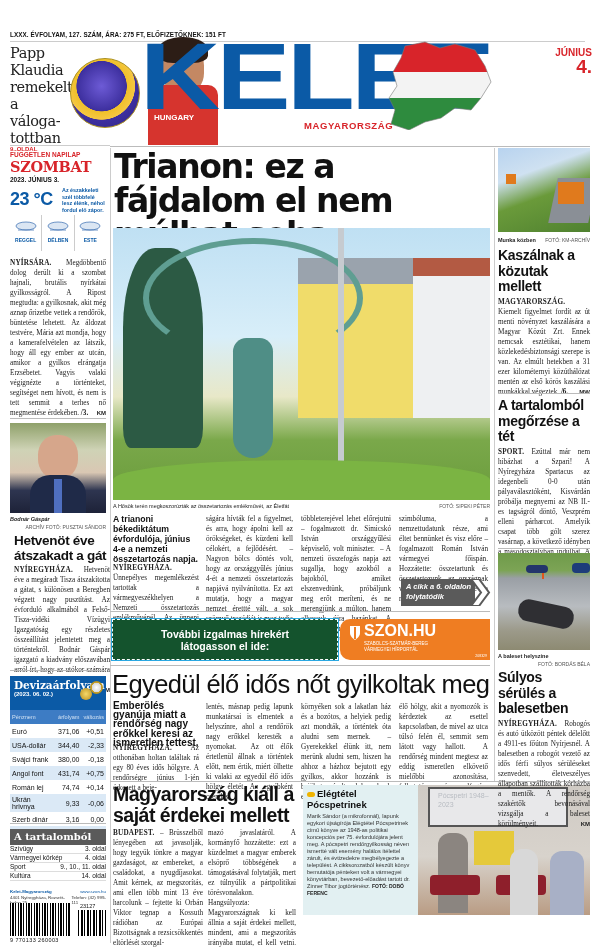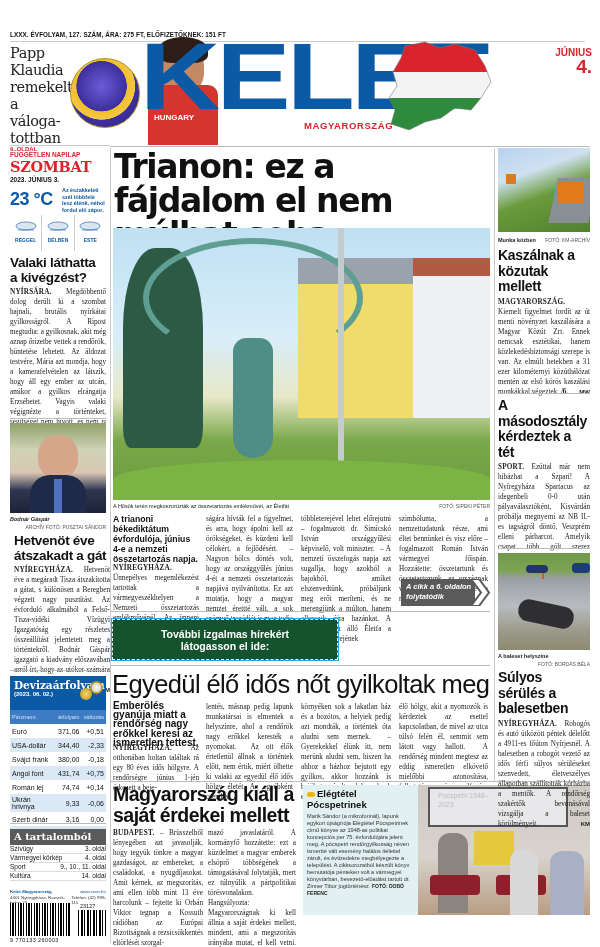--- a/index.html
+++ b/index.html
@@ -99,21 +99,20 @@
       <svg width="24" height="12" viewBox="0 0 24 12">
           <ellipse cx="12" cy="6" rx="10" ry="4" fill="#dbe6f3" stroke="#4a7ab8" stroke-width="0.8"></ellipse>
           <line x1="4" y1="10" x2="20" y2="10" stroke="#4a7ab8" stroke-width="0.8"></line>
         </svg>
     </div>
     <div class="sans" style="font-size:5px;font-weight:bold;color:#0b5aa6;">ESTE</div>
   </div>
 </div>
 
 <div class="abs" style="left:10px;top:256px;width:96px;">
-  <div class="headline" style="font-size:13.5px;line-height:14.5px;">Valaki láthatta a kivégzést?</div>
   <div class="body-text" style="margin-top:2px;">
     <span class="kicker">NYÍRSÁRA.</span>
     <span>Megdöbbentő dolog derült ki a szombat hajnali, brutális nyírkátai gyilkosságról. A Ripost megtudta: a gyilkosnak, akit még aznap őrizetbe vettek a rendőrök, büntetése lehetett. Az áldozat testvére, Mária azt mondja, hogy a kamerafelvételen az látszik, hogy áll egy ember az utcán, amikor a gyilkos elrángatja Erzsébetet. Vagyis valaki végignézte a történteket, segítséget nem hívott, és nem is tett semmit a terhes nő megmentése érdekében.</span>
     <b>/3.</b>
     <span class="sig">KM</span>
   </div>
 </div>
 <div class="hr" style="left:10px;top:418px;width:96px;"></div>
 
 <div class="photo" style="left:10px;top:423px;width:96px;height:90px;background:linear-gradient(180deg,#8fa16a 0%,#cfd3b6 30%,#d9c7b3 55%,#2e3550 75%,#1d2238 100%);">
@@ -265,20 +264,29 @@
     </svg>
   <div style="position:absolute;left:5px;top:3px;width:66px;font-size:7.5px;line-height:10px;font-weight:bold;font-style:italic;color:#fff;">A cikk a 6. oldalon folytatódik</div>
 </div>
 
 <div class="hr" style="left:110px;top:611px;width:380px;"></div>
 
 <div class="abs" style="left:112px;top:619px;width:378px;height:41px;display:flex;">
   <div style="width:226px;height:41px;background:#14532d;border:1.5px dashed #fff;outline:1px solid #2aa8e2;display:flex;align-items:center;justify-content:center;">
     <div class="sans" style="width:150px;text-align:center;font-size:10.5px;line-height:12px;font-weight:bold;color:#fff;">További izgalmas hírekért látogasson el ide:</div>
   </div>
+  <div style="flex:1;background:#ef7d22;position:relative;border-radius:10px 0 0 10px;margin-left:2px;">
+    <svg style="position:absolute;left:9px;top:6px;" width="12" height="16" viewBox="0 0 12 16">
+        <path d="M1 1 H11 V8 C11 12 6 15 6 15 C6 15 1 12 1 8 Z" fill="#fff"></path>
+        <rect x="5" y="2" width="2" height="12" fill="#ef7d22"></rect>
+      </svg>
+    <div class="sans" style="position:absolute;left:24px;top:3px;font-size:16px;line-height:18px;color:#fff;font-weight:bold;">SZON.HU</div>
+    <div class="sans" style="position:absolute;left:24px;top:22px;width:85px;font-size:4.5px;line-height:5.5px;color:#fff;">SZABOLCS-SZATMÁR-BEREG VÁRMEGYEI HÍRPORTÁL</div>
+    <div class="sans" style="position:absolute;right:3px;bottom:2px;font-size:3.5px;color:#fff;">208329</div>
+  </div>
 </div>
 <div class="hr" style="left:110px;top:665px;width:380px;"></div>
 
 <div class="abs" style="left:112px;top:670px;width:380px;font-family:'Liberation Sans',sans-serif;font-size:25.5px;line-height:28px;color:#111;letter-spacing:-0.6px;">Egyedül élő idős nőt gyilkoltak meg</div>
 <div class="abs lead" style="left:113px;top:701px;width:86px;font-size:10px;line-height:9.2px;">Emberölés gyanúja miatt a rendőrség nagy erőkkel keresi az ismeretlen tettest.</div>
 <div class="abs body-text" style="left:113px;top:743px;width:86px;">
   <span class="kicker">NYÍREGYHÁZA.</span> <span>Az otthonában holtan találtak rá egy 80 éves idős hölgyre. A rendőrségre június 1-jén érkezett a beje-</span>
 </div>
 <div class="abs body-text" style="left:206px;top:702px;width:87px;">lentés, másnap pedig lapunk munkatársai is elmentek a helyszínre, ahol a rendőrök nagy erőkkel keresték a nyomokat.&nbsp;&nbsp;Az ott élők értetlenül állnak a történtek előtt, nem értik, miért ölhette ki valaki az egyedül élő idős hölgy életét. Az egyébként csendes</div>
 <div class="abs body-text" style="left:301px;top:702px;width:90px;">környéken sok a lakatlan ház és a bozótos, a helyiek pedig azt mondták, a történtek óta aludni sem mernek.&nbsp;&nbsp;– Gyerekekkel élünk itt, nem merünk aludni sem, hiszen ha ahhoz a házhoz bejutott egy gyilkos, akkor hozzánk is bejöhet – árulta el lapunknak egy, az utcában</div>
@@ -332,21 +340,21 @@
   <div class="headline" style="font-size:14px;line-height:15.5px;">Kaszálnak a közutak mellett</div>
   <div class="body-text" style="margin-top:2px;">
     <span class="kicker">MAGYARORSZÁG.</span> <span>Kiemelt figyelmet fordít az út menti növényzet kaszálására a Magyar Közút Zrt. Ennek nemcsak esztétikai, hanem közlekedésbiztonsági szerepe is van. Az elmúlt hetekben a 31 ezer kilométernyi közúthálózat mentén az első körös kaszálási munkákkal végeztek.</span>
     <b>/6.</b>
     <span class="sig">MW</span>
   </div>
 </div>
 <div class="hr" style="left:498px;top:393px;width:92px;"></div>
 
 <div class="abs" style="left:498px;top:398px;width:92px;">
-  <div class="headline" style="font-size:14px;line-height:15.5px;">A másodosztály kérdeztek a tét</div>
+  <div class="headline" style="font-size:14px;line-height:15.5px;">A tartalomból megőrzése a tét</div>
   <div class="body-text" style="margin-top:2px;">
     <span class="kicker">SPORT.</span> <span>Ezúttal már nem hibázhat a Szpari! A Nyíregyháza Spartacus az idegenbeli 0-0 után pályaválasztóként, Kisvárdán próbálja megnyerni az NB II.-es tagságról döntő, Veszprém elleni párharcot. Amelyik csapat több gólt szerez vasárnap, a következő idényben a másodosztályban indulhat. A Várkerti Stadionban 17.30-kor rendezendő, sorsdöntő találkozóra ingyenes a belépés.</span>
     <b>/9.</b>
     <span class="sig">KM</span>
   </div>
 </div>
 <div class="hr" style="left:498px;top:548px;width:92px;"></div>
 
 <div class="photo" style="left:498px;top:553px;width:92px;height:97px;background:linear-gradient(180deg,#6f9a4a 0%,#7ca455 18%,#9a9fa5 26%,#b8bcc0 55%,#9c9a8a 80%,#8d8a72 100%);">
   <div style="position:absolute;left:28px;top:12px;width:22px;height:8px;border-radius:4px;background:#23356b;"></div>

